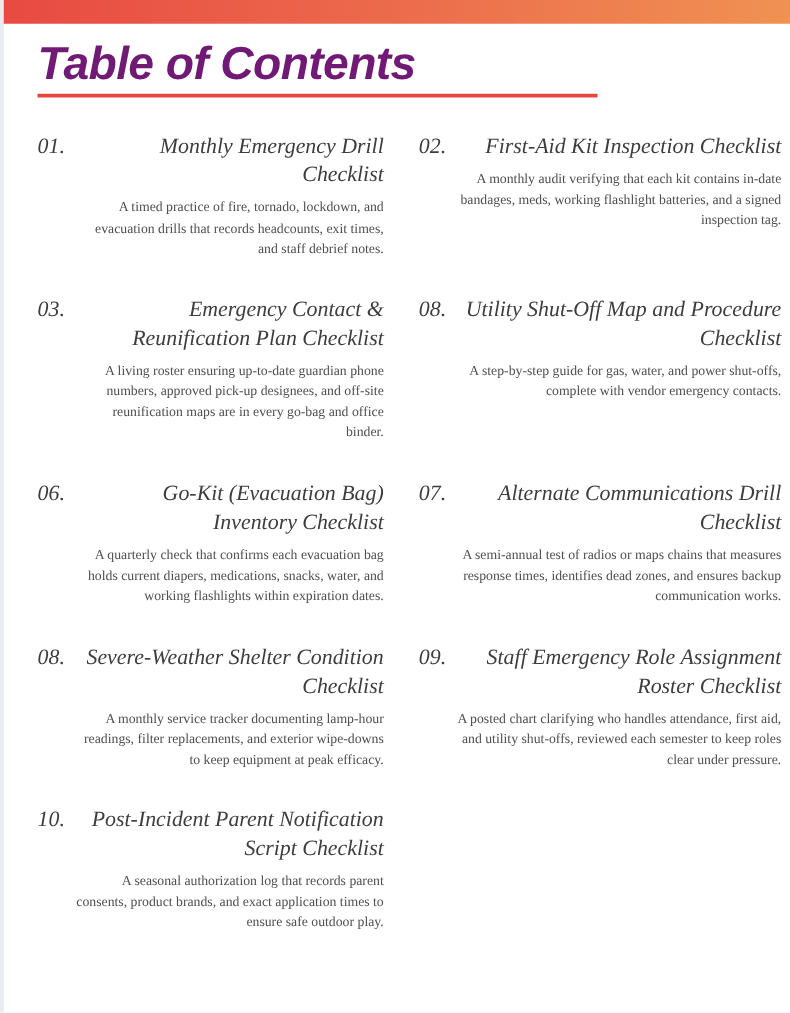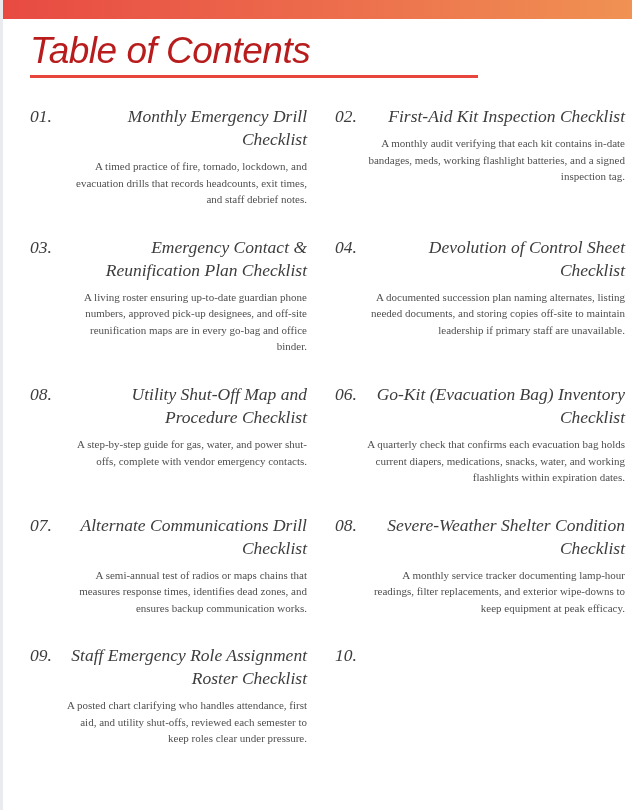--- a/index.html
+++ b/index.html
@@ -19,24 +19,24 @@
     height: 19px;
     width: 100%;
     background: linear-gradient(to right, #e84a42 0%, #ec6b4c 50%, #f09253 100%);
   }
   .header {
     padding: 13px 0 0 27px;
   }
   .page-title {
     font-family: "Liberation Sans", sans-serif;
     font-style: italic;
-    font-weight: 400;
+    font-weight: 700;
     font-size: 37px;
     letter-spacing: -0.5px;
-    color: #b91c1c;
+    color: #701a75;
     line-height: 1.0;
   }
   .title-underline {
     width: 448px;
     height: 3px;
     background: #e8453c;
     margin-top: 6px;
   }
   .toc-grid {
     margin-top: 27px;
@@ -103,27 +103,20 @@
   </div>
 
   <div class="toc-item">
     <span class="num">03.</span>
     <div class="item-body">
       <h2 class="item-title">Emergency Contact &amp; Reunification Plan Checklist</h2>
       <p class="item-desc">A living roster ensuring up-to-date guardian phone numbers, approved pick-up designees, and off-site reunification maps are in every go-bag and office binder.</p>
     </div>
   </div>
 
-  <div class="toc-item">
-    <span class="num">04.</span>
-    <div class="item-body">
-      <h2 class="item-title">Devolution of Control Sheet Checklist</h2>
-      <p class="item-desc">A documented succession plan naming alternates, listing needed documents, and storing copies off-site to maintain leadership if primary staff are unavailable.</p>
-    </div>
-  </div>
 
   <div class="toc-item">
     <span class="num">08.</span>
     <div class="item-body">
       <h2 class="item-title">Utility Shut-Off Map and Procedure Checklist</h2>
       <p class="item-desc">A step-by-step guide for gas, water, and power shut-offs, complete with vendor emergency contacts.</p>
     </div>
   </div>
 
   <div class="toc-item">
@@ -153,15 +146,19 @@
   <div class="toc-item">
     <span class="num">09.</span>
     <div class="item-body">
       <h2 class="item-title">Staff Emergency Role Assignment Roster Checklist</h2>
       <p class="item-desc">A posted chart clarifying who handles attendance, first aid, and utility shut-offs, reviewed each semester to keep roles clear under pressure.</p>
     </div>
   </div>
 
   <div class="toc-item">
     <span class="num">10.</span>
+    <div class="item-body">
+      <h2 class="item-title">Post-Incident Parent Notification Script Checklist</h2>
+      <p class="item-desc">A seasonal authorization log that records parent consents, product brands, and exact application times to ensure safe outdoor play.</p>
+    </div>
   </div>
 </div>
 </div>
 
 </body></html>

